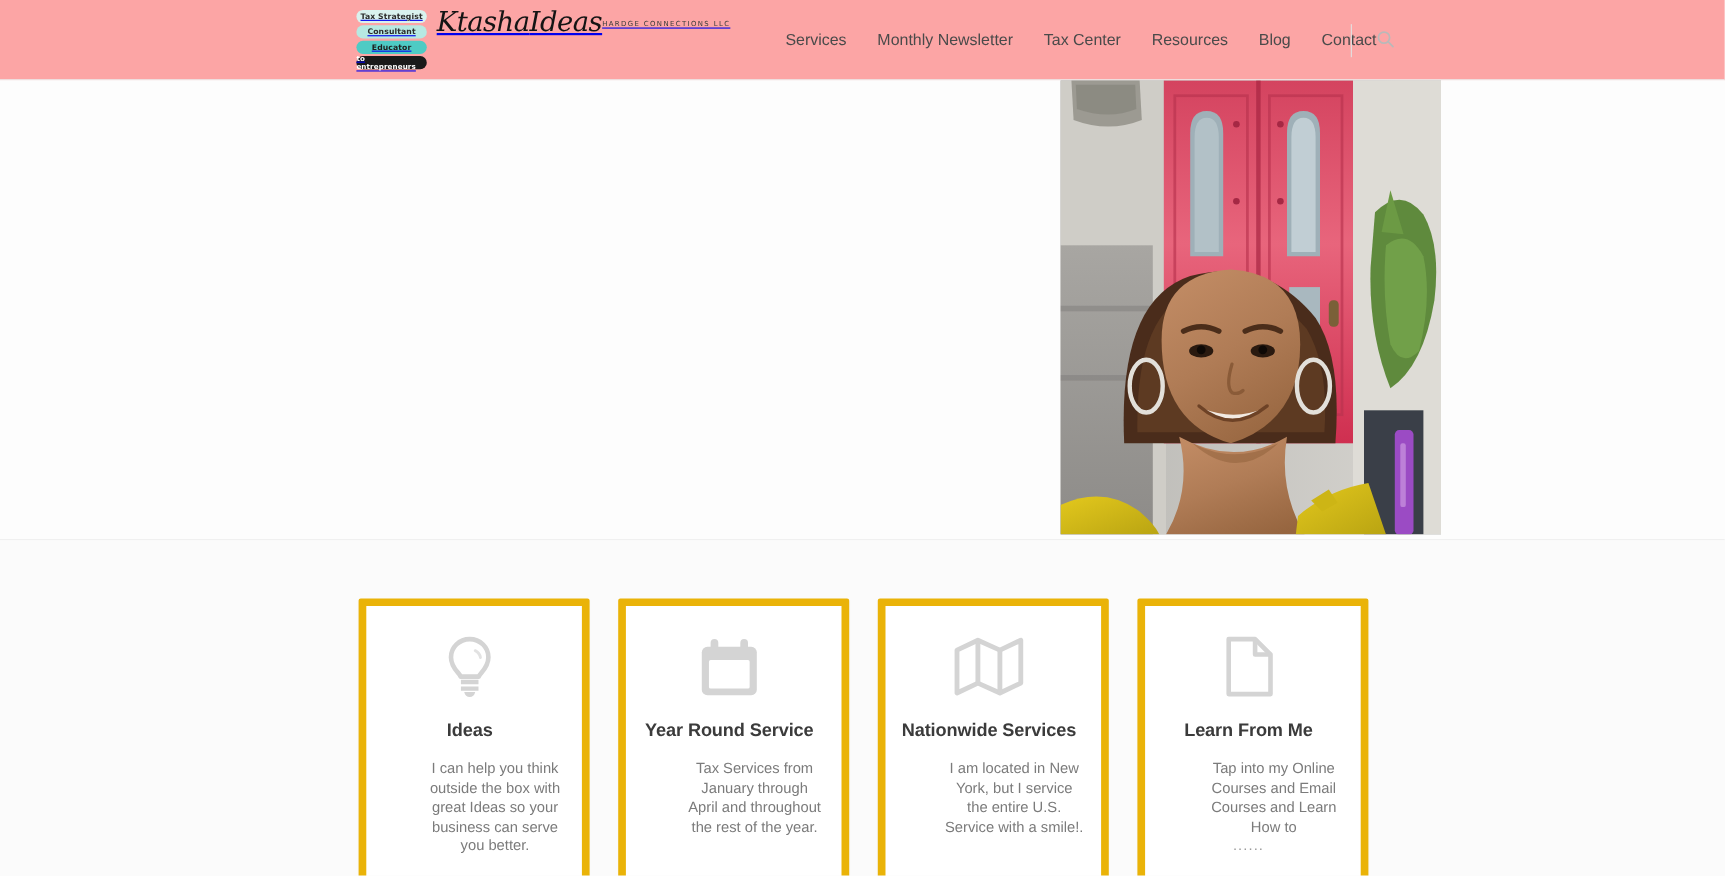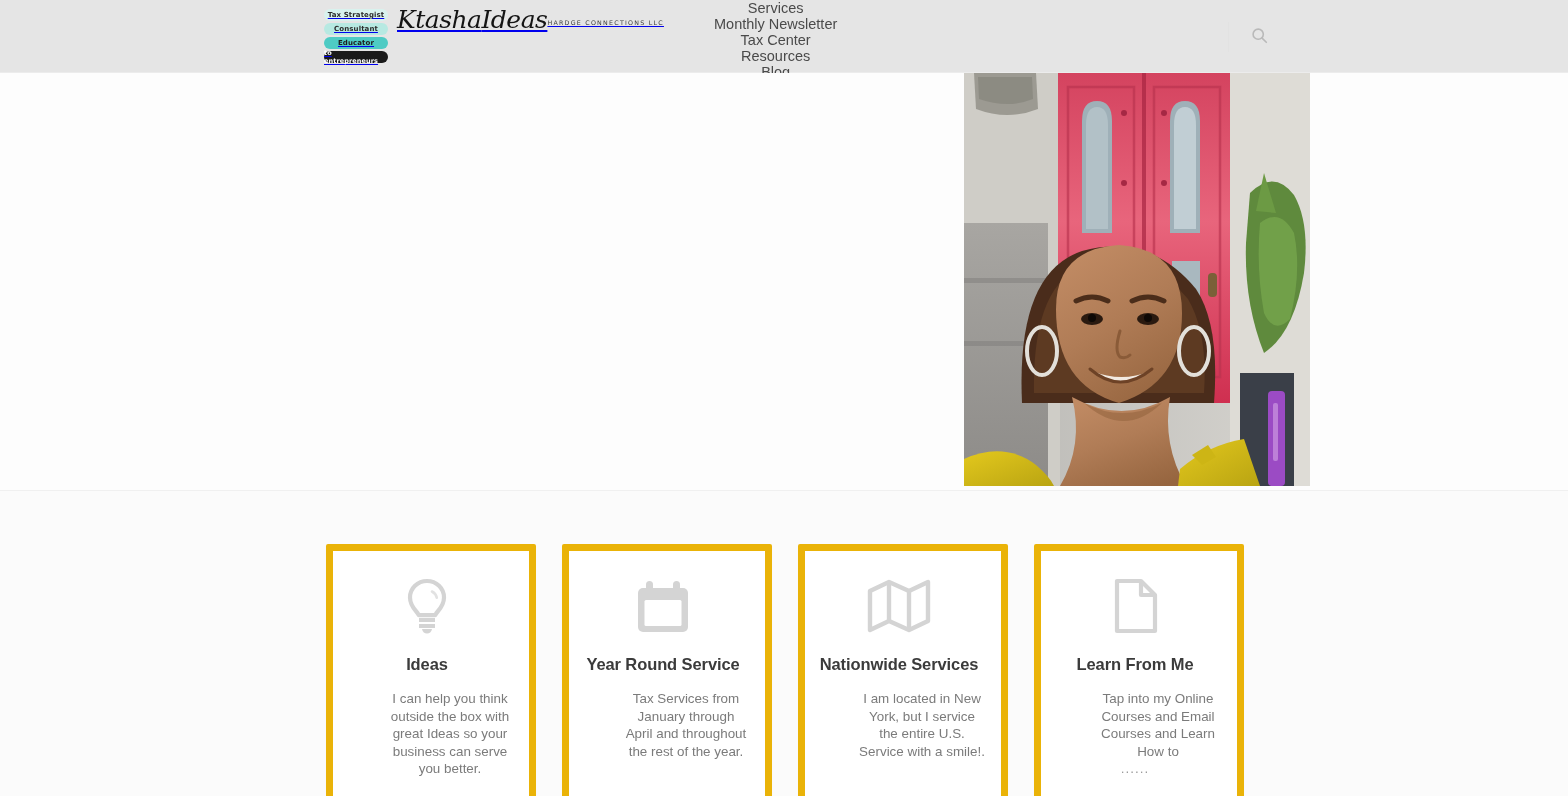--- a/index.html
+++ b/index.html
@@ -10,21 +10,21 @@
     background: #fbfbfb;
     font-family: "Liberation Sans", sans-serif;
     overflow: hidden;
     position: relative;
   }
 
   
   .site-header {
     width: 1568px;
     height: 73px;
-    background: #e5e5e5;
+    background: #fca5a5;
     border-bottom: 1px solid #ececec;
     display: flex;
     align-items: center;
     position: relative;
   }
 
   .logo-block {
     position: absolute;
     left: 324px;
     top: 7px;
@@ -81,21 +81,20 @@
   }
 
   .main-nav {
     position: absolute;
     left: 700px;
     top: 0;
     height: 73px;
     display: flex;
     align-items: center;
     gap: 0px;
-    flex-direction: column;
   }
   .nav-link {
     font-size: 14.5px;
     color: #4a4a4a;
     text-decoration: none;
     padding: 0 14px;
     white-space: nowrap;
     cursor: pointer;
   }
 

